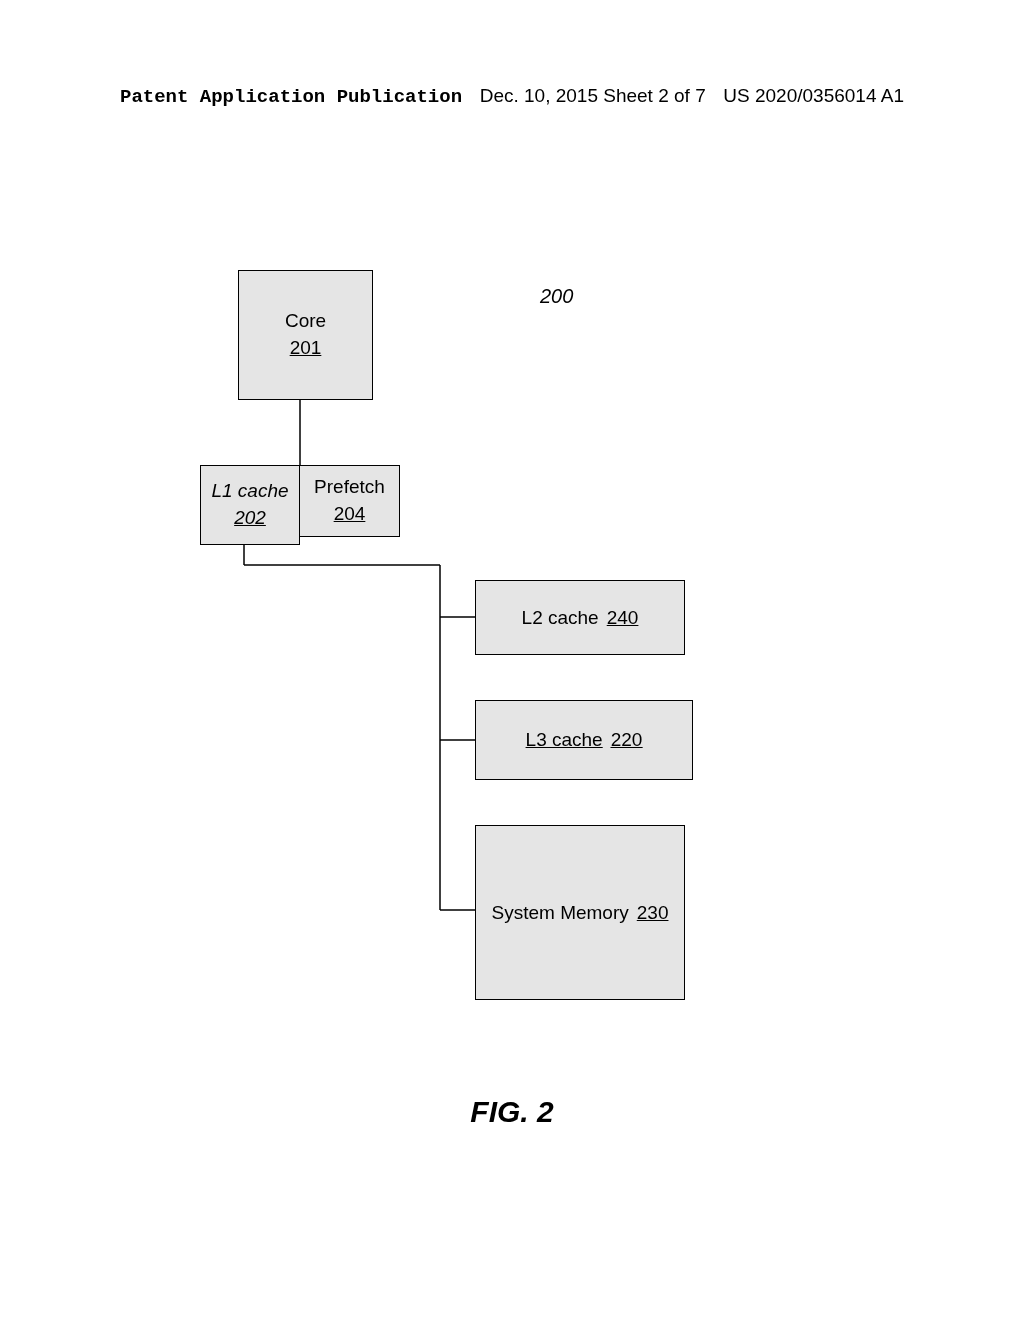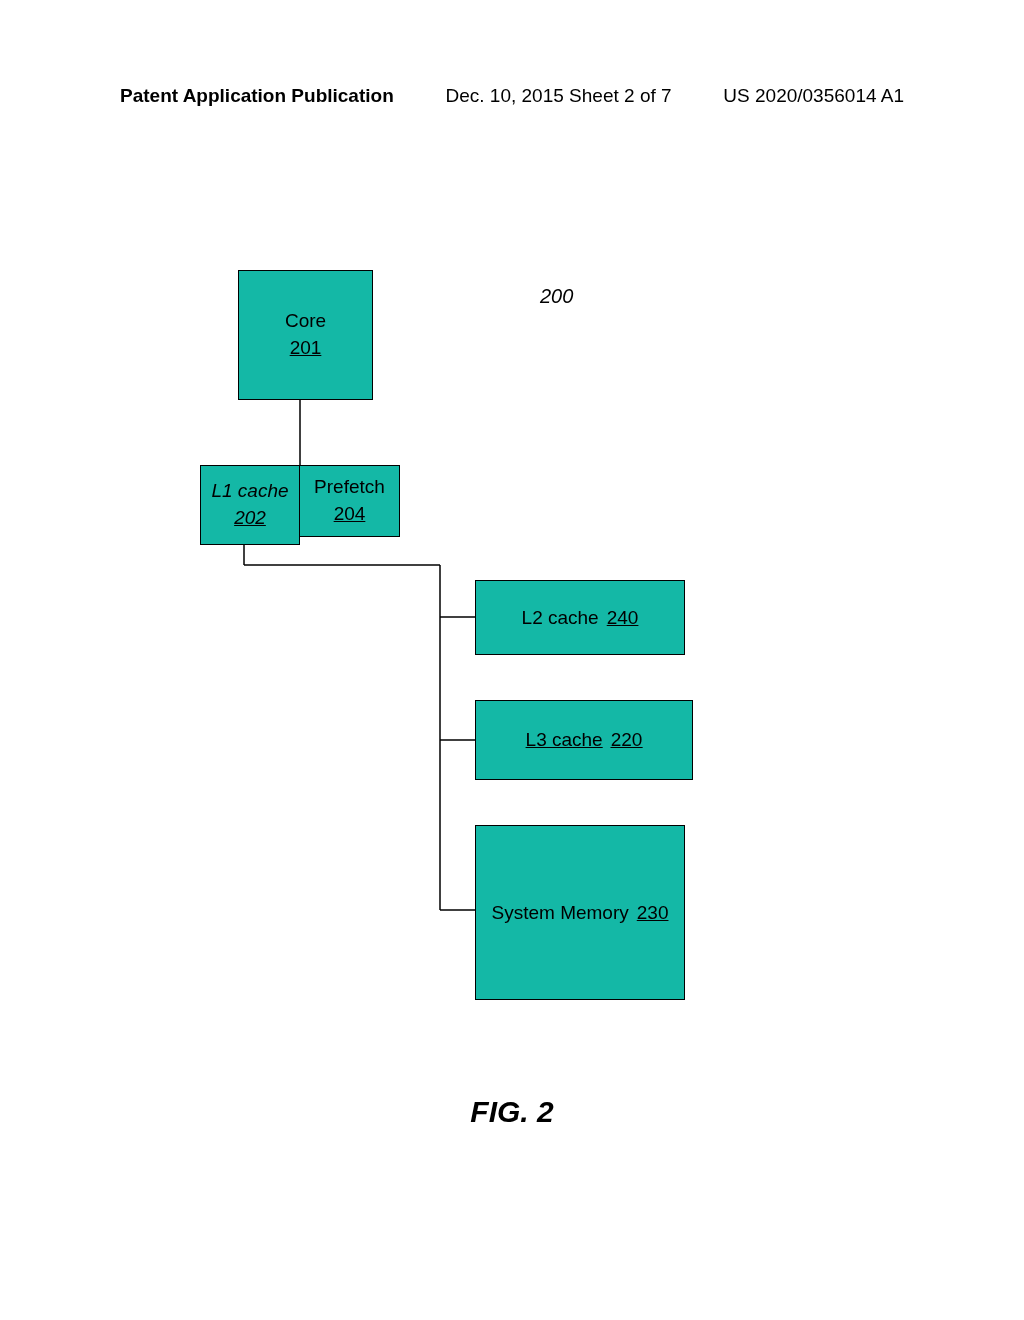--- a/index.html
+++ b/index.html
@@ -20,38 +20,39 @@
       left: 0;
       width: 100%;
       padding: 0 120px;
       display: flex;
       justify-content: space-between;
       align-items: baseline;
       font-size: 19px;
     }
     .header-left {
       font-weight: bold;
+      font-family: Liberation Mono, monospace;
     }
     .header-center {
       font-weight: normal;
     }
     .header-right {
       font-weight: normal;
     }
     .diagram-container {
       position: absolute;
       top: 270px;
       left: 0;
       width: 100%;
       height: 800px;
     }
     .box {
       position: absolute;
       border: 1.5px solid #000;
-      background: #14b8a6;
+      background: #e5e5e5;
       display: flex;
       flex-direction: column;
       align-items: center;
       justify-content: center;
       font-size: 19px;
       text-align: center;
     }
     .box-core {
       left: 238px;
       top: 0px;

